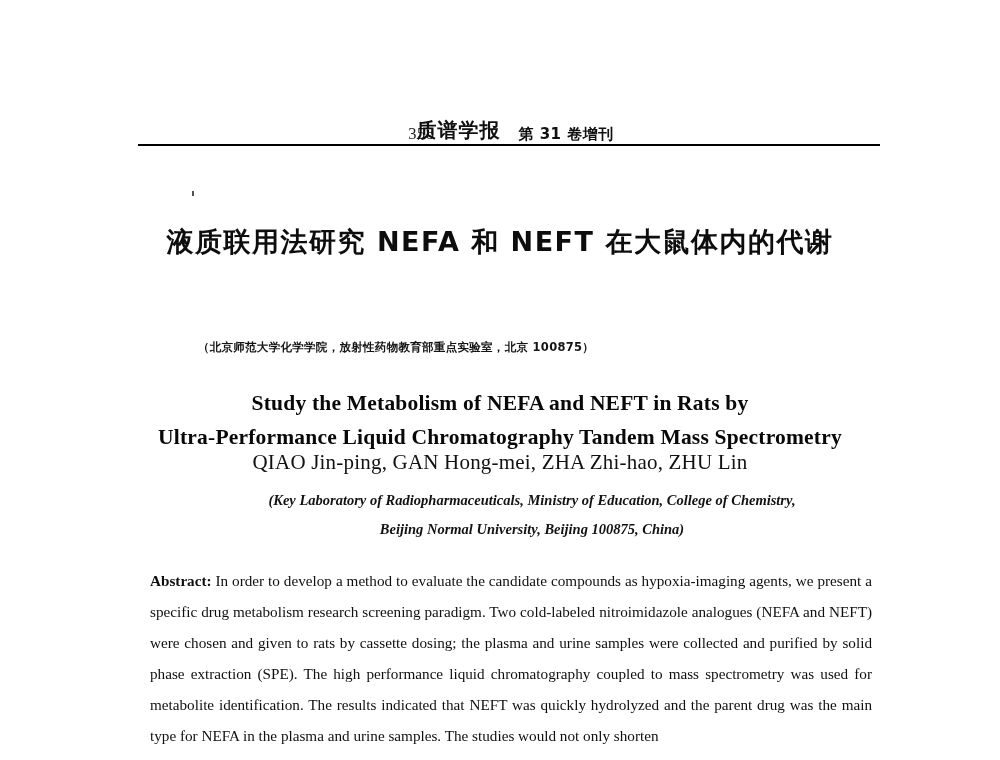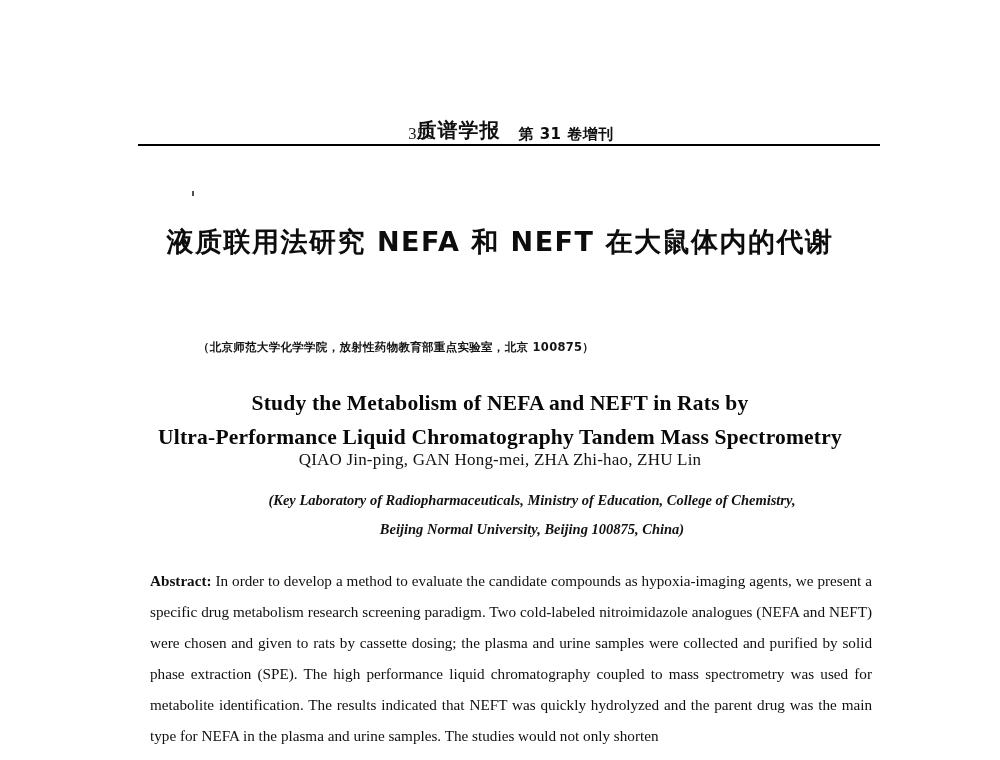--- a/index.html
+++ b/index.html
@@ -132,21 +132,21 @@
   }
   .title-en .line2 { display: block; }
 
   .authors-en {
     position: absolute;
     left: 0;
     top: 450px;
     width: 1000px;
     text-align: center;
     font-family: "Liberation Serif", serif;
-    font-size: 17px;
+    font-size: 21px;
     letter-spacing: 0.2px;
     color: #111;
   }
 
   .affil-en {
     position: absolute;
     left: 0;
     top: 486px;
     width: 1000px;
     text-align: center;

